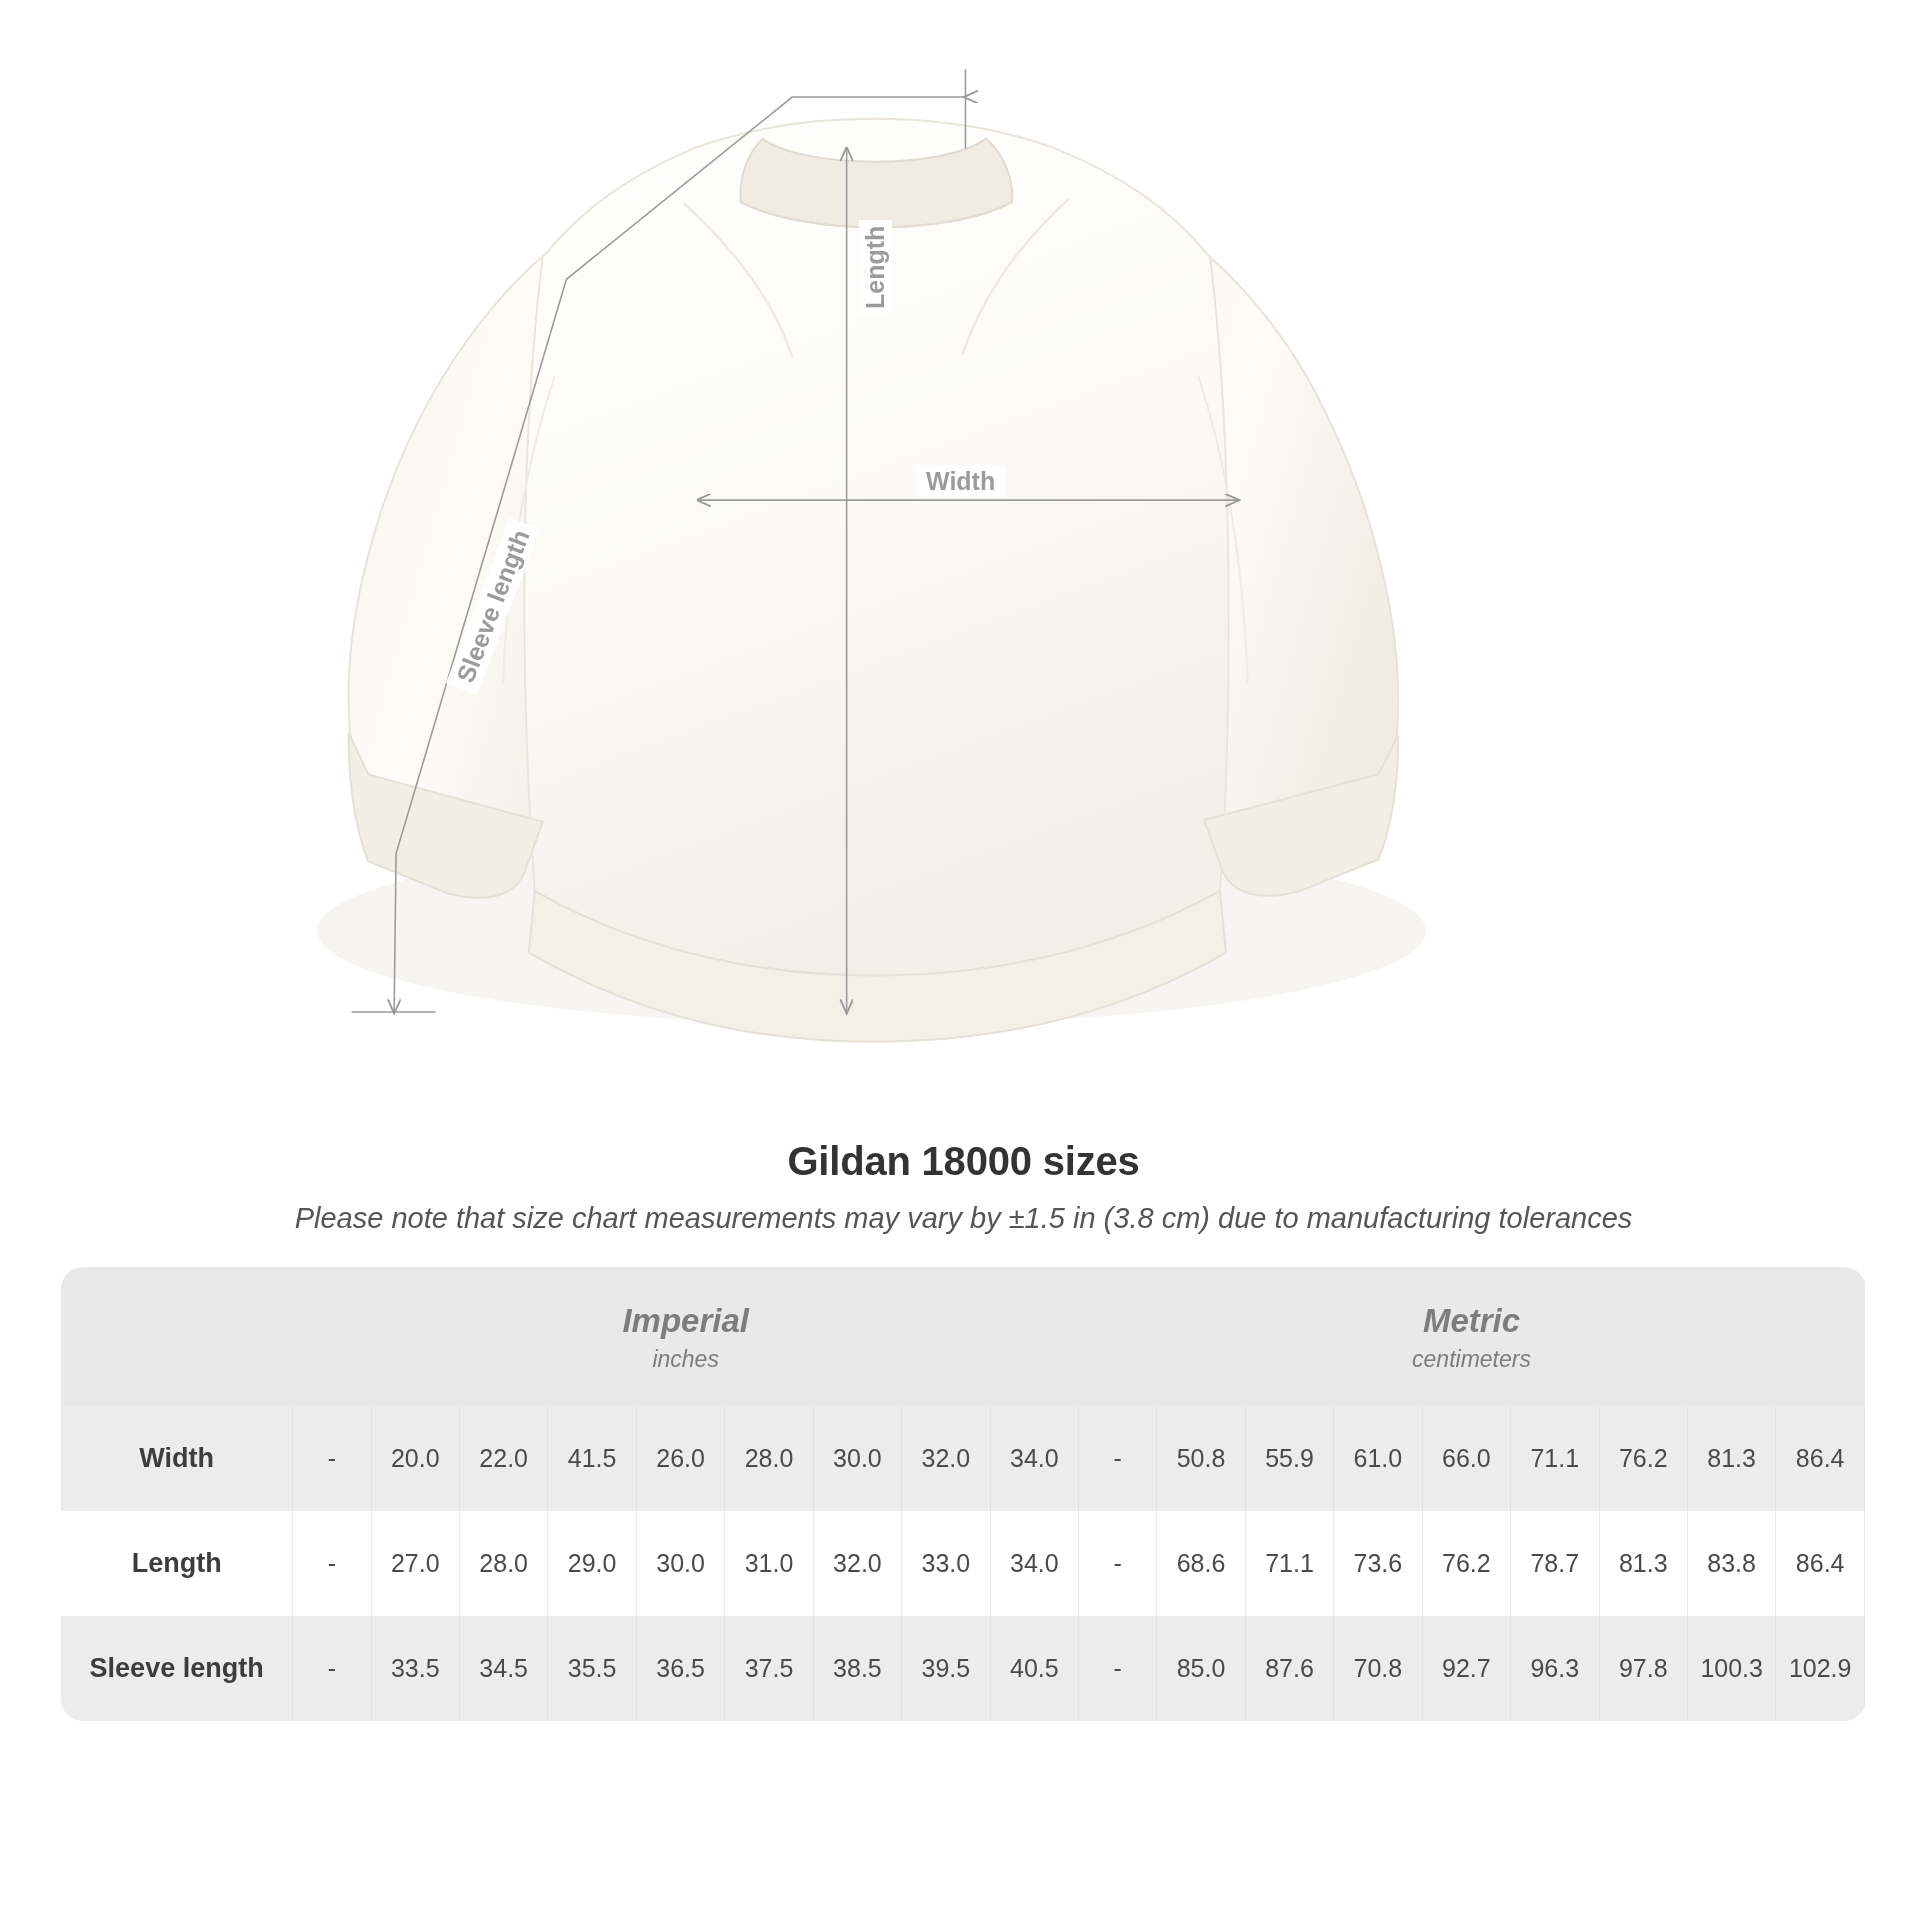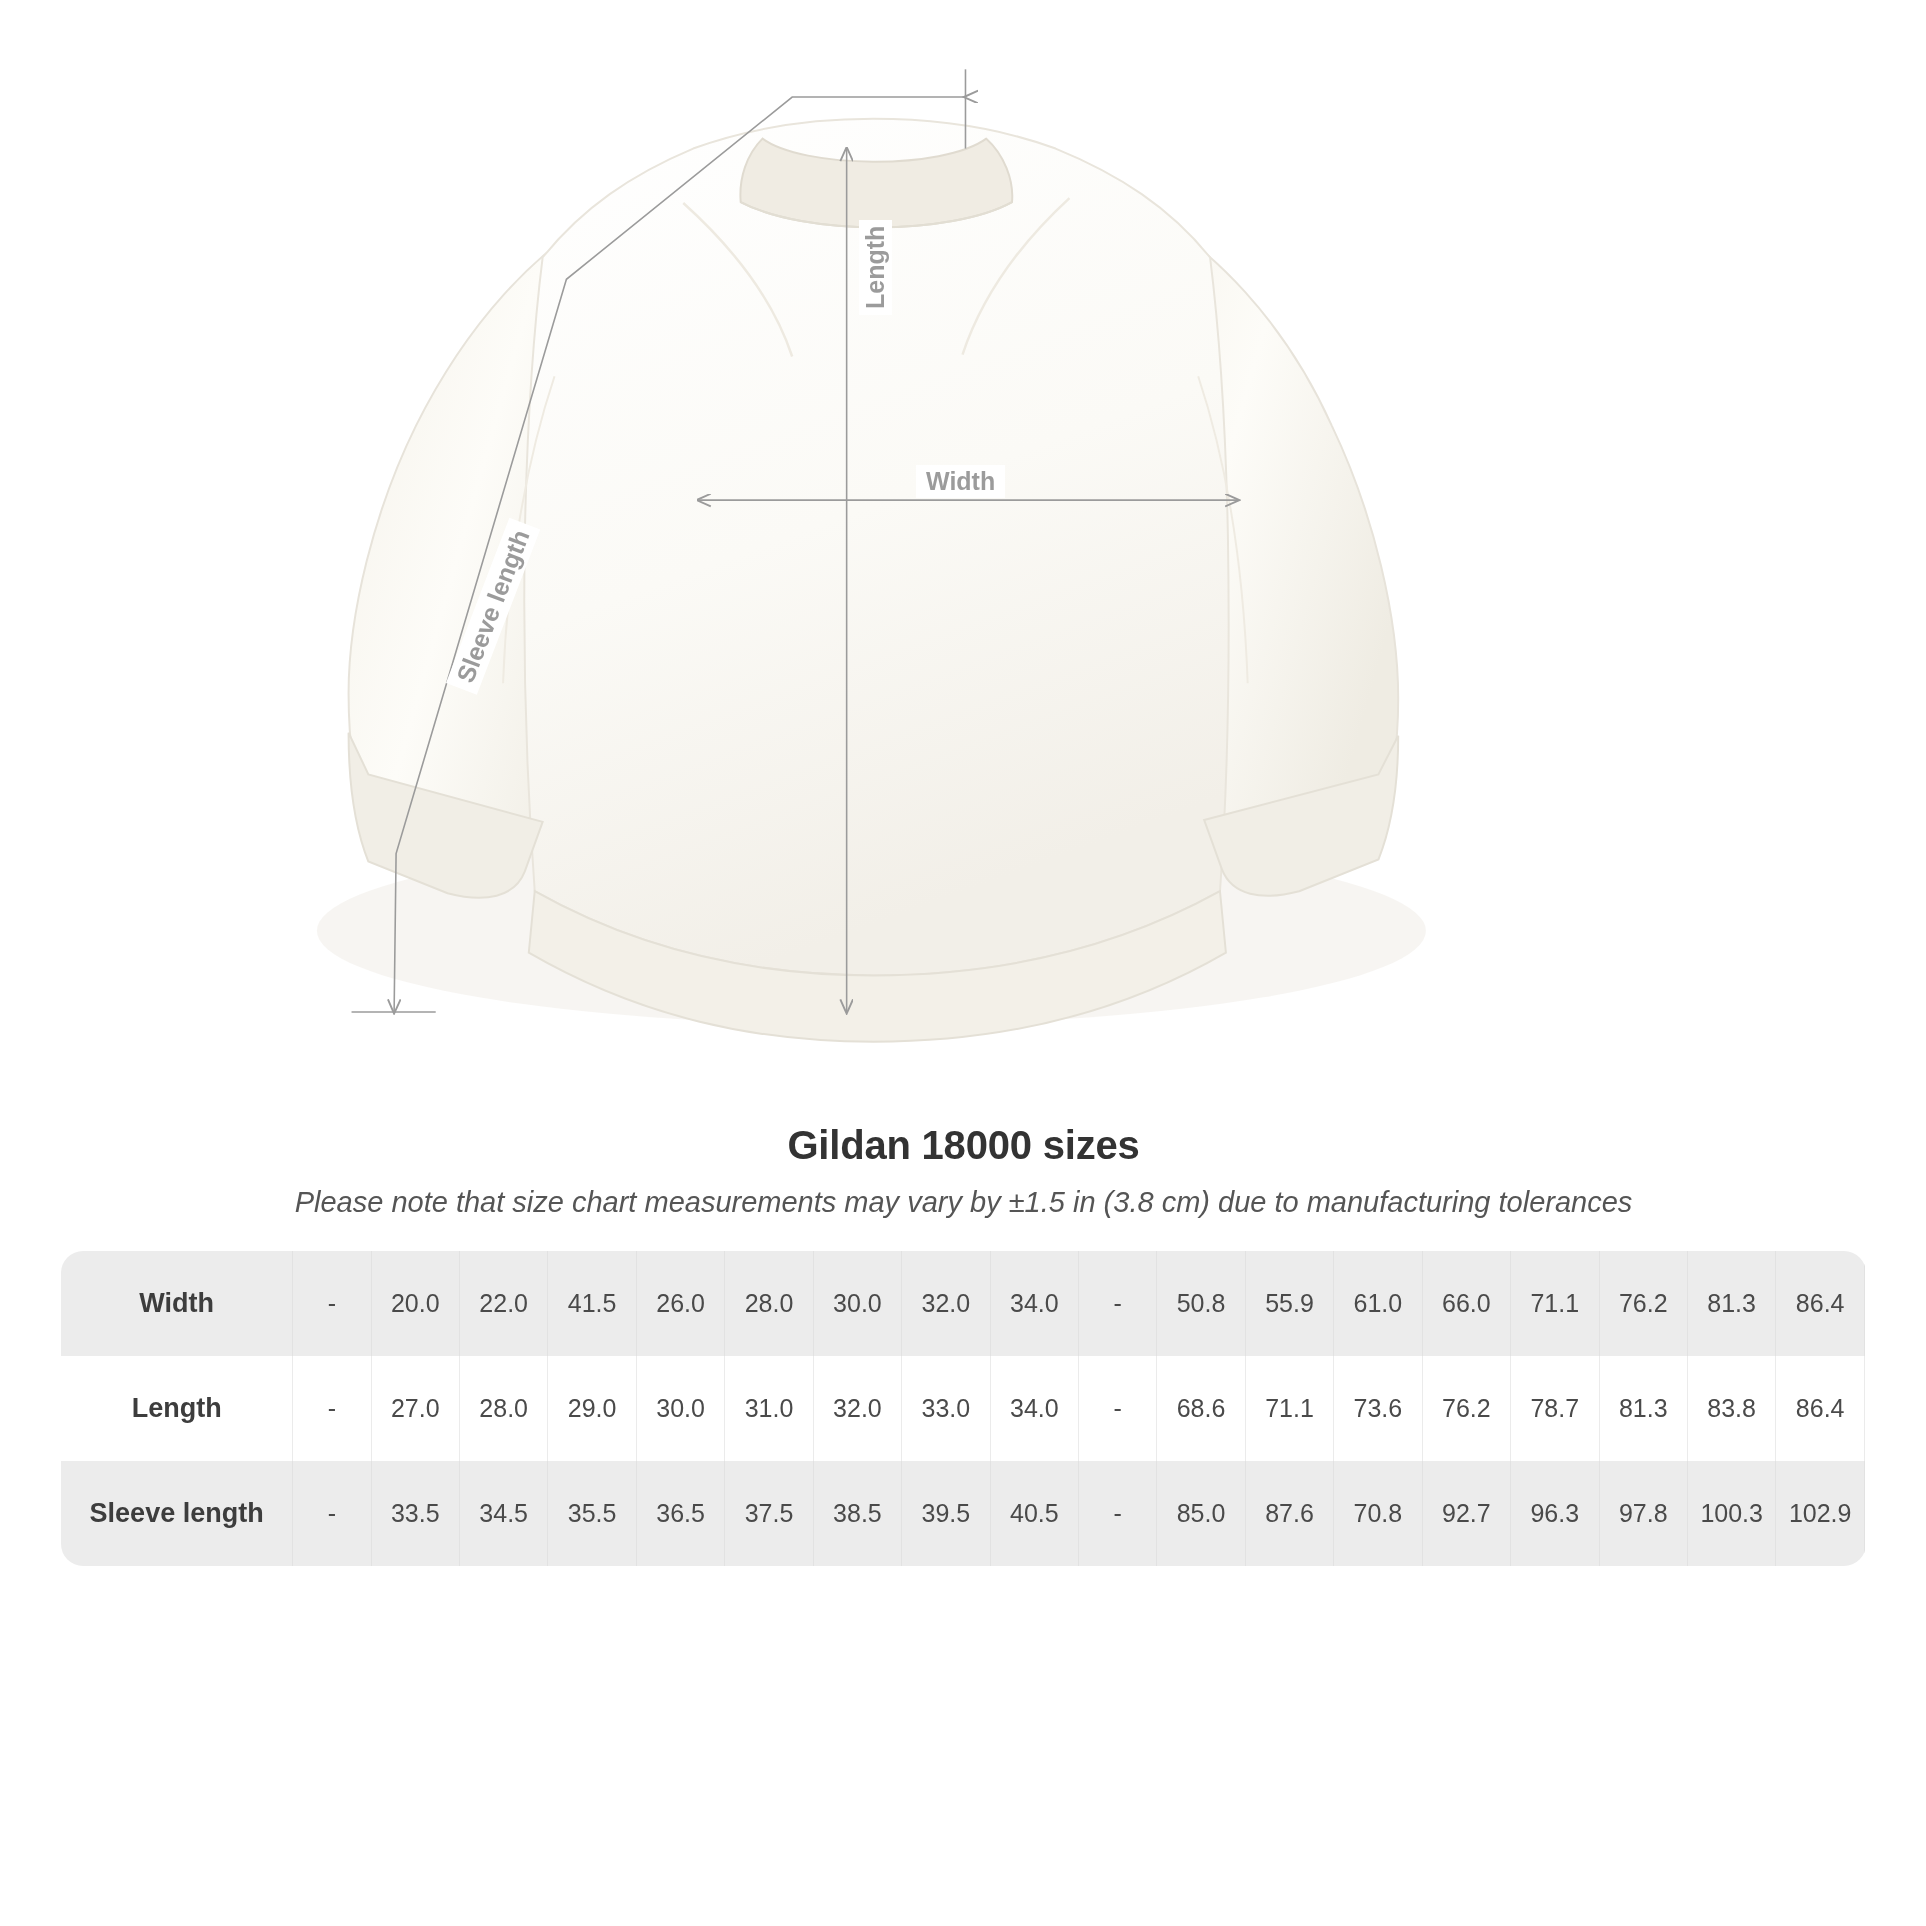--- a/index.html
+++ b/index.html
@@ -29,21 +29,21 @@
   }
   .illustration svg {
     position: absolute;
     top: 0;
     left: 0;
   }
 
   
   .heading-block {
     text-align: center;
-    margin-top: 4px;
+    margin-top: 20px;
   }
   .chart-title {
     font-size: 40px;
     font-weight: bold;
     color: #333333;
     letter-spacing: -0.2px;
   }
   .chart-note {
     margin-top: 18px;
     font-size: 29px;
@@ -241,20 +241,31 @@
           <col class="val-col">
           <col class="val-col">
         <col class="val-col">
           <col class="val-col">
           <col class="val-col">
           <col class="val-col">
           <col class="val-col">
       </colgroup>
       <tbody>
 
+        <tr class="unit-row">
+          <td class="first-col"></td>
+          <td colspan="9">
+            <div class="unit-name">Imperial</div>
+            <div class="unit-sub">inches</div>
+          </td>
+          <td colspan="9">
+            <div class="unit-name">Metric</div>
+            <div class="unit-sub">centimeters</div>
+          </td>
+        </tr>
 
 
         <tr class="data-row shaded">
           <td class="rowlabel">Width</td>
           <td>-</td>
           <td>20.0</td>
           <td>22.0</td>
           <td>41.5</td>
           <td>26.0</td>
           <td>28.0</td>

